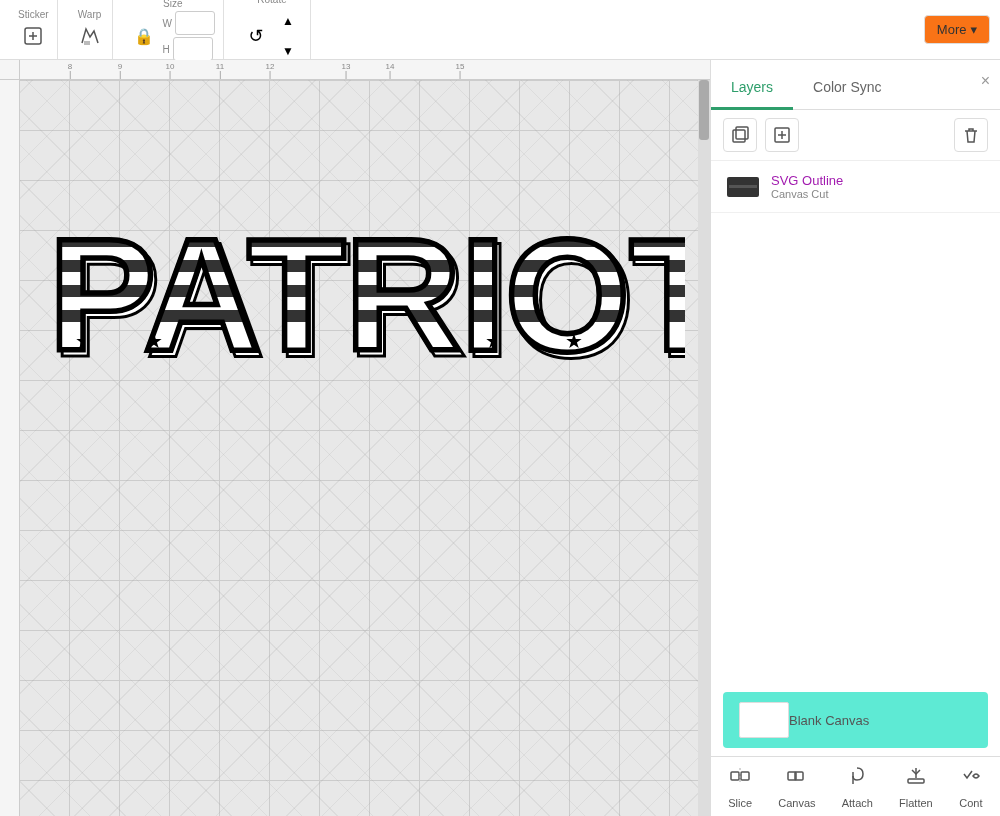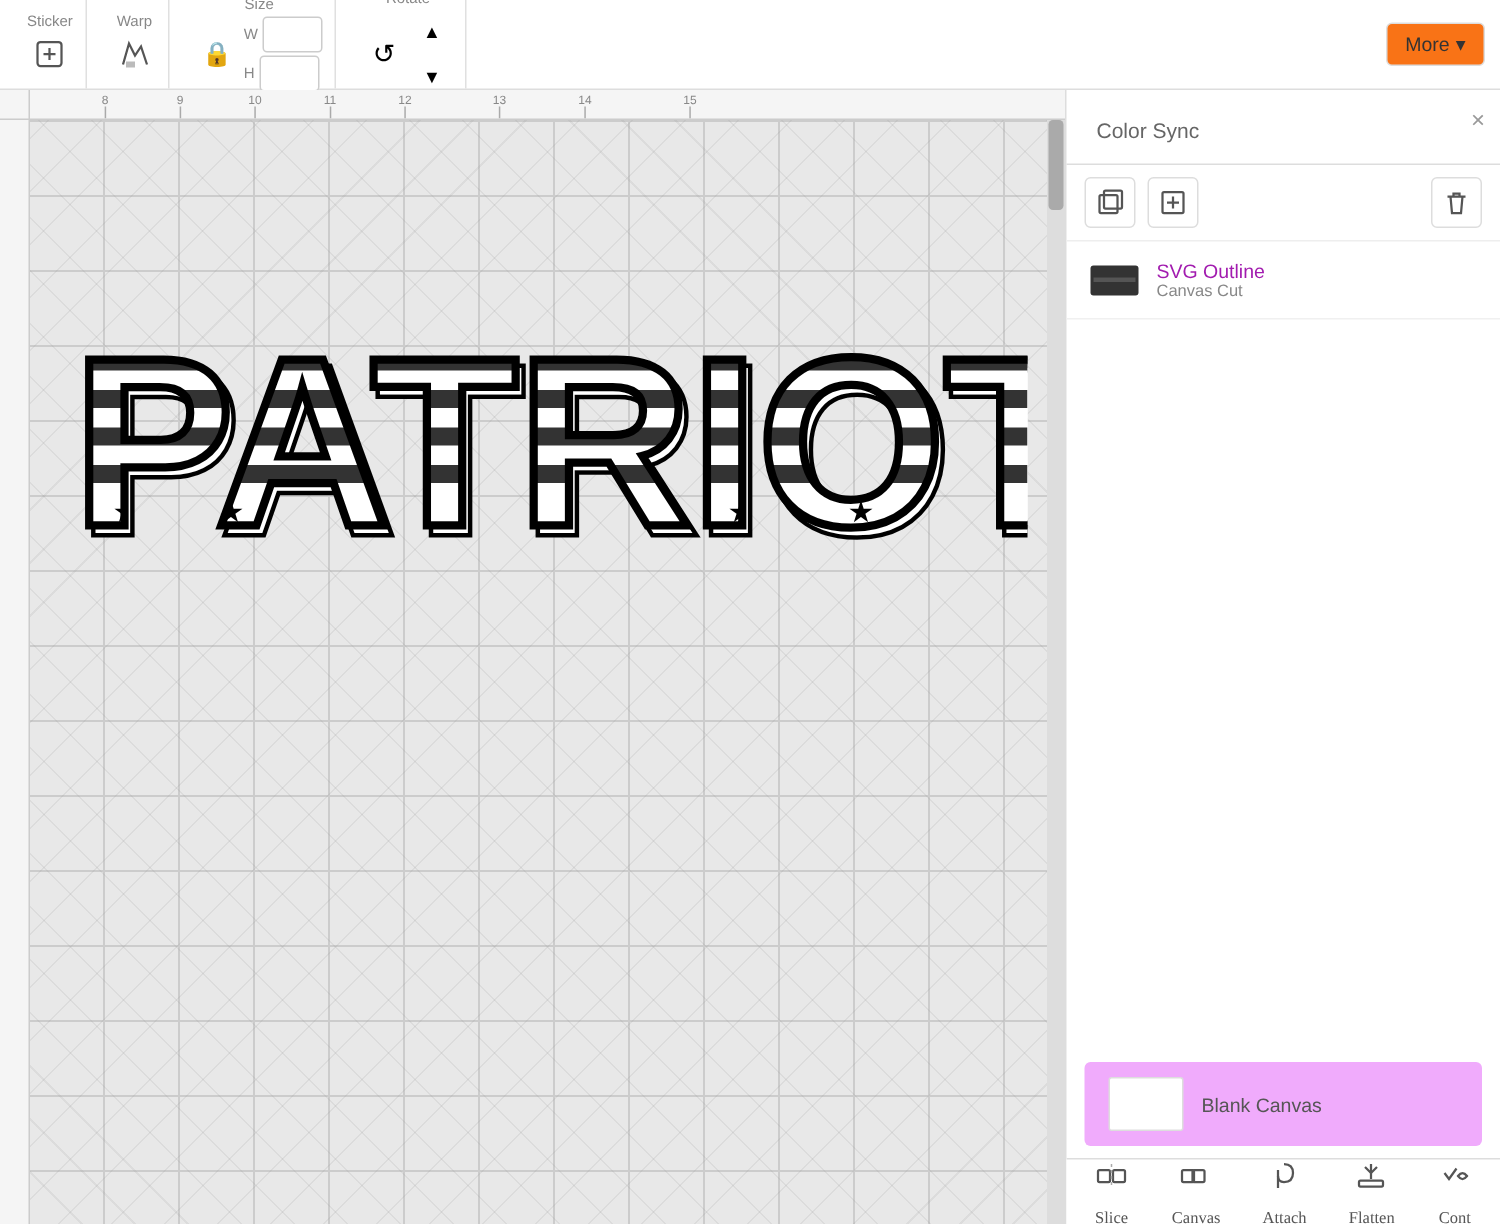--- a/index.html
+++ b/index.html
@@ -261,22 +261,21 @@
     }
     .layer-info { flex: 1; }
     .layer-name { font-size: 13px; color: #a21caf; font-weight: 500; }
     .layer-type { font-size: 11px; color: #888; }
 
     
     .blank-canvas-item {
       display: flex;
       align-items: center;
       padding: 10px 16px;
-      gap: 12px;
-      background: #f0abfc;
+      background: #5eead4;
       margin: 8px 12px;
       border-radius: 4px;
       cursor: pointer;
     }
     .blank-thumb {
       width: 50px;
       height: 36px;
       background: #fff;
       border: 1px solid #ddd;
       border-radius: 2px;
@@ -287,22 +286,21 @@
     .panel-spacer { flex: 1; }
 
     
     .bottom-toolbar {
       display: flex;
       align-items: center;
       justify-content: space-around;
       padding: 8px 4px;
       border-top: 1px solid #ddd;
       background: #fff;
-      height: 44px;
-      font-family: Liberation Serif, serif;
+      height: 60px;
     }
     .bottom-tool {
       display: flex;
       flex-direction: column;
       align-items: center;
       gap: 4px;
       cursor: pointer;
       padding: 4px 8px;
       border-radius: 4px;
     }
@@ -401,21 +399,21 @@
           <div class="ruler-tick-line" style="height:8px;"></div>
         </div>
         <div class="ruler-tick" style="left:200px;align-items:center;">
           <span>11</span>
           <div class="ruler-tick-line" style="height:8px;"></div>
         </div>
         <div class="ruler-tick" style="left:250px;">
           <span>12</span>
           <div class="ruler-tick-line" style="height:8px;"></div>
         </div>
-        <div class="ruler-tick" style="left:313px;">
+        <div class="ruler-tick" style="left:326px;">
           <span>13</span>
           <div class="ruler-tick-line" style="height:8px;"></div>
         </div>
         <div class="ruler-tick" style="left:370px;">
           <span>14</span>
           <div class="ruler-tick-line" style="height:8px;"></div>
         </div>
         <div class="ruler-tick" style="left:440px;">
           <span>15</span>
           <div class="ruler-tick-line" style="height:8px;"></div>
@@ -473,20 +471,23 @@
     </svg>
 
     <div class="scrollbar-v">
       <div class="scrollbar-thumb"></div>
     </div>
   </div>
 
   <div class="right-panel">
 
     <div class="panel-tabs">
+      <div class="panel-tab active">
+        <span>Layers</span>
+      </div>
       <div class="panel-tab">
         <span>Color Sync</span>
       </div>
       <span class="panel-tab-close">×</span>
     </div>
 
     <div class="panel-toolbar">
       <div class="panel-tool-btn">
         <svg width="20" height="20" viewBox="0 0 20 20">
           <rect x="3" y="5" width="12" height="12" rx="1" fill="none" stroke="#555" stroke-width="1.5"></rect>

